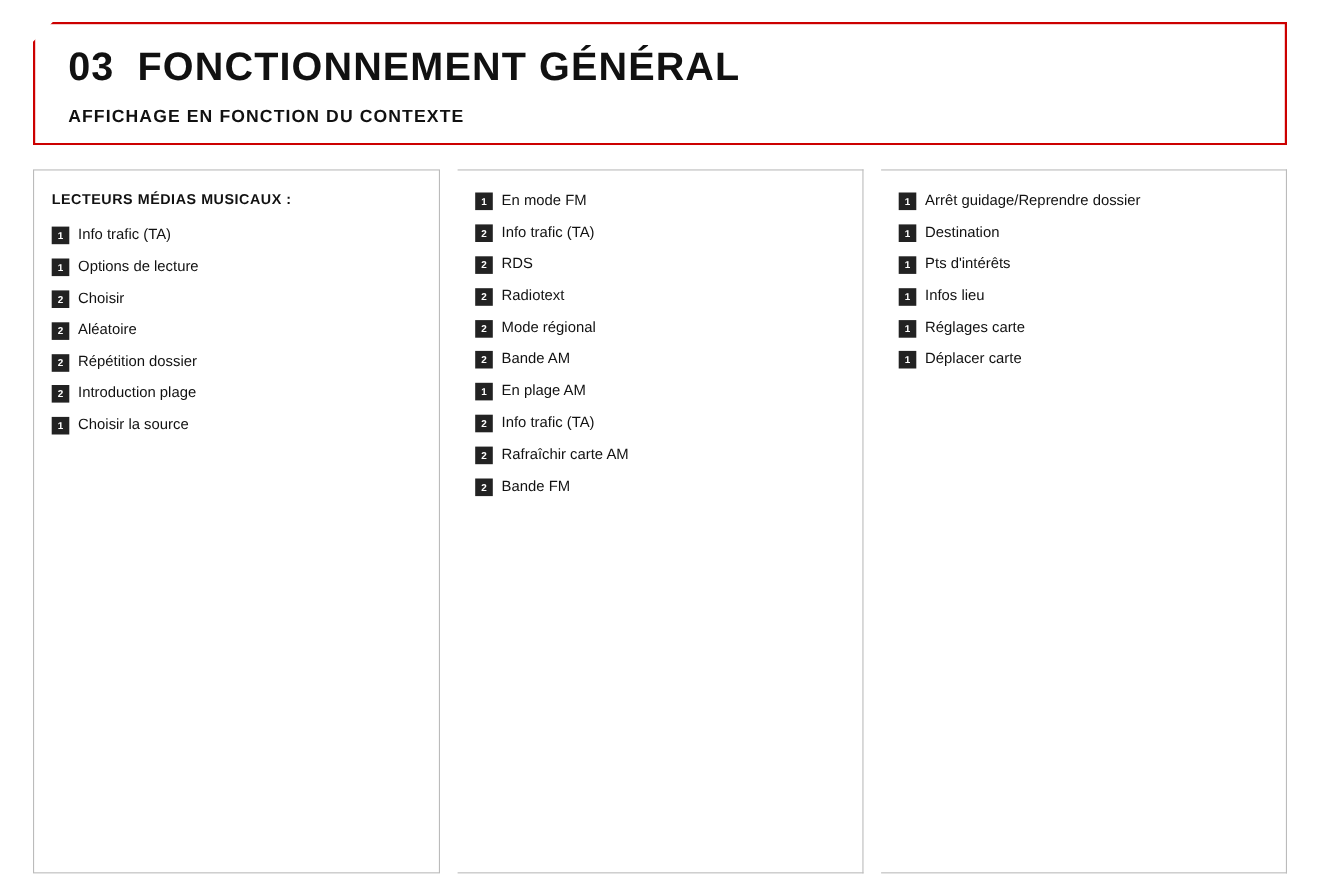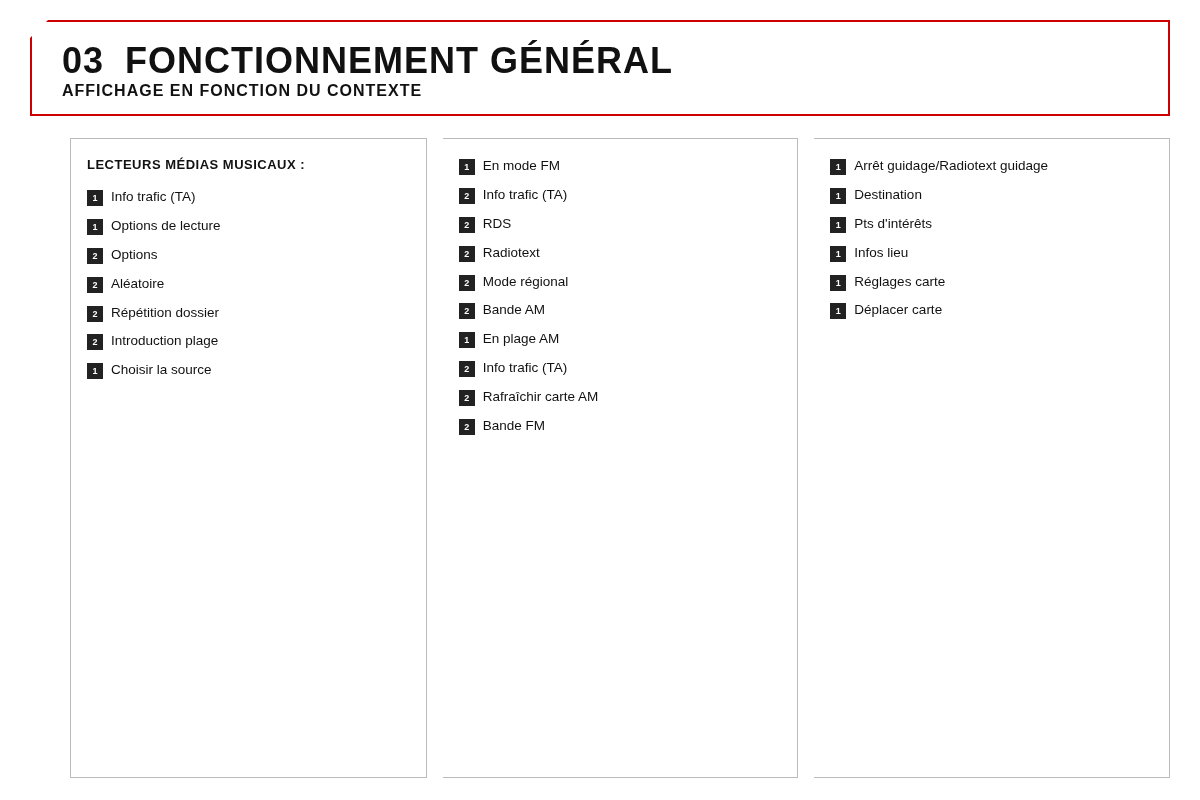--- a/index.html
+++ b/index.html
@@ -34,30 +34,29 @@
     }
 
     .header-title .chapter-num {
       margin-right: 10px;
     }
 
     .header-subtitle {
       font-size: 16px;
       font-weight: 700;
       color: #111;
-      margin-top: 0;
+      margin-top: 16px;
       letter-spacing: 1px;
     }
 
     
     .columns {
       display: flex;
       gap: 16px;
       height: calc(800px - 160px);
-      margin-left: 40px;
     }
 
     .column {
       flex: 1;
       border: 1px solid #bbb;
       padding: 18px 16px;
     }
 
     .column + .column {
       border-left: none;
@@ -126,21 +125,21 @@
           <div class="menu-item">
             <span class="badge">1</span>
             <span class="item-label">Info trafic (TA)</span>
           </div>
           <div class="menu-item">
             <span class="badge">1</span>
             <span class="item-label bold">Options de lecture</span>
           </div>
           <div class="menu-item">
             <span class="badge">2</span>
-            <span class="item-label">Options</span>
+            <span class="item-label">Choisir</span>
           </div>
           <div class="menu-item">
             <span class="badge">2</span>
             <span class="item-label">Aléatoire</span>
           </div>
           <div class="menu-item">
             <span class="badge">2</span>
             <span class="item-label">Répétition dossier</span>
           </div>
           <div class="menu-item">
@@ -196,21 +195,21 @@
             <span class="badge">2</span>
             <span class="item-label">Bande FM</span>
           </div>
         </div>
     </div>
 
     <div class="column">
       <div id="col3-items">
           <div class="menu-item">
             <span class="badge">1</span>
-            <span class="item-label">Arrêt guidage/Radiotext guidage</span>
+            <span class="item-label">Arrêt guidage/Reprendre dossier</span>
           </div>
           <div class="menu-item">
             <span class="badge">1</span>
             <span class="item-label">Destination</span>
           </div>
           <div class="menu-item">
             <span class="badge">1</span>
             <span class="item-label">Pts d'intérêts</span>
           </div>
           <div class="menu-item">

